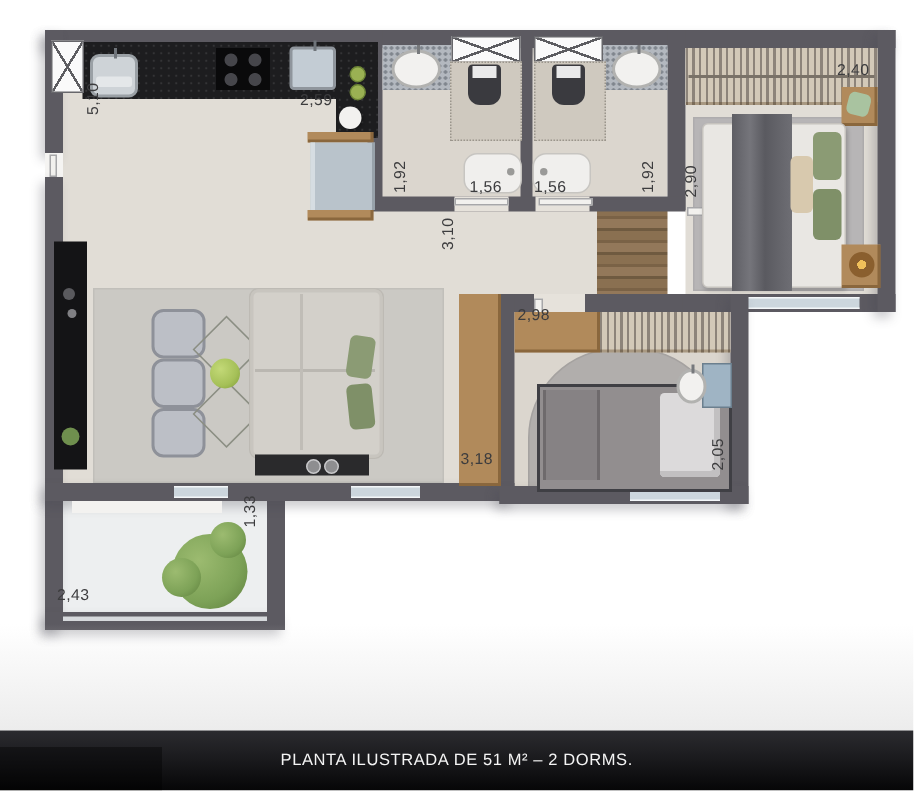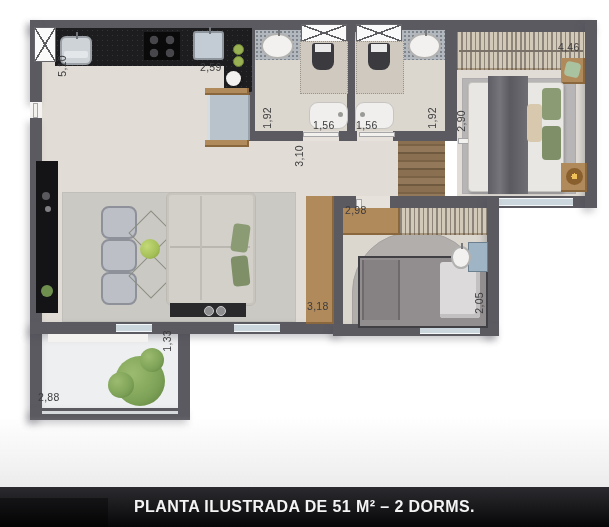--- a/index.html
+++ b/index.html
@@ -48,21 +48,21 @@
   .glass{position:absolute;background:#ccd6dd;box-shadow:inset 0 1px 0 #f4f7f9,inset 0 -1px 0 #f4f7f9;}
   
   .dim{position:absolute;font-size:10.5px;color:#3c3c3e;letter-spacing:.3px;white-space:nowrap;}
   .dim.v{writing-mode:vertical-rl;transform:rotate(180deg);}
   
   .chair{position:absolute;width:32px;height:29px;background:#bcbfc6;border:2px solid #8e9199;border-radius:8px;}
   .diamond{position:absolute;width:30px;height:30px;border:1.5px solid #8b8e83;transform:rotate(45deg);}
   .plantblob{position:absolute;border-radius:50%;background:radial-gradient(circle at 35% 35%,#9cbb70,#7da257 60%,#5d7e3c);}
   
   .caption{position:absolute;left:0;top:487px;width:609px;height:40px;background:linear-gradient(180deg,#2b2b2f 0%,#1b1b1e 45%,#060607 100%);display:flex;align-items:center;justify-content:center;}
-  .caption span{color:#f4f4f4;font-weight:700;font-size:16px;letter-spacing:.4px;}
+  .caption span{color:#f4f4f4;font-weight:400;font-size:11px;letter-spacing:.4px;}
   .fade{position:absolute;left:0;top:416px;width:609px;height:71px;background:linear-gradient(180deg,rgba(255,255,255,0),#ececec);}
   .thumb{position:absolute;left:0;top:498px;width:108px;height:29px;background:rgba(0,0,0,.38);}
 </style>
 </head>
 <body>
 
 <div class="floor" style="left:40px;top:28px;width:360px;height:296px;"></div>
 <div class="bathfloor" style="left:255px;top:30px;width:92px;height:101px;"></div>
 <div class="bathfloor" style="left:355px;top:30px;width:90px;height:101px;"></div>
 <div class="woodfloor" style="left:398px;top:138px;width:47px;height:58px;"></div>
@@ -179,26 +179,26 @@
 <div class="plantblob" style="left:108px;top:372px;width:26px;height:26px;"></div>
 <div class="plantblob" style="left:140px;top:348px;width:24px;height:24px;"></div>
 <div class="abs" style="left:42px;top:411px;width:136px;height:3px;background:#d6d9dc;"></div>
 
 <div class="dim v" style="left:56px;top:55px;">5,10</div>
 <div class="dim" style="left:200px;top:61px;">2,59</div>
 <div class="dim v" style="left:261px;top:107px;">1,92</div>
 <div class="dim" style="left:313px;top:119px;">1,56</div>
 <div class="dim" style="left:356px;top:119px;">1,56</div>
 <div class="dim v" style="left:426px;top:107px;">1,92</div>
-<div class="dim" style="left:558px;top:41px;">4,46</div>
+<div class="dim" style="left:558px;top:41px;">2,40</div>
 <div class="dim v" style="left:455px;top:110px;">2,90</div>
 <div class="dim v" style="left:293px;top:145px;">3,10</div>
 <div class="dim" style="left:345px;top:204px;">2,98</div>
 <div class="dim" style="left:307px;top:300px;">3,18</div>
 <div class="dim v" style="left:473px;top:292px;">2,05</div>
 <div class="dim v" style="left:161px;top:330px;">1,33</div>
-<div class="dim" style="left:38px;top:391px;">2,88</div>
+<div class="dim" style="left:38px;top:391px;">2,43</div>
 
 <div class="fade"></div>
 <div class="caption">
   <span>PLANTA ILUSTRADA DE 51 M² – 2 DORMS.</span>
 </div>
 <div class="thumb"></div>
 
 </body></html>

